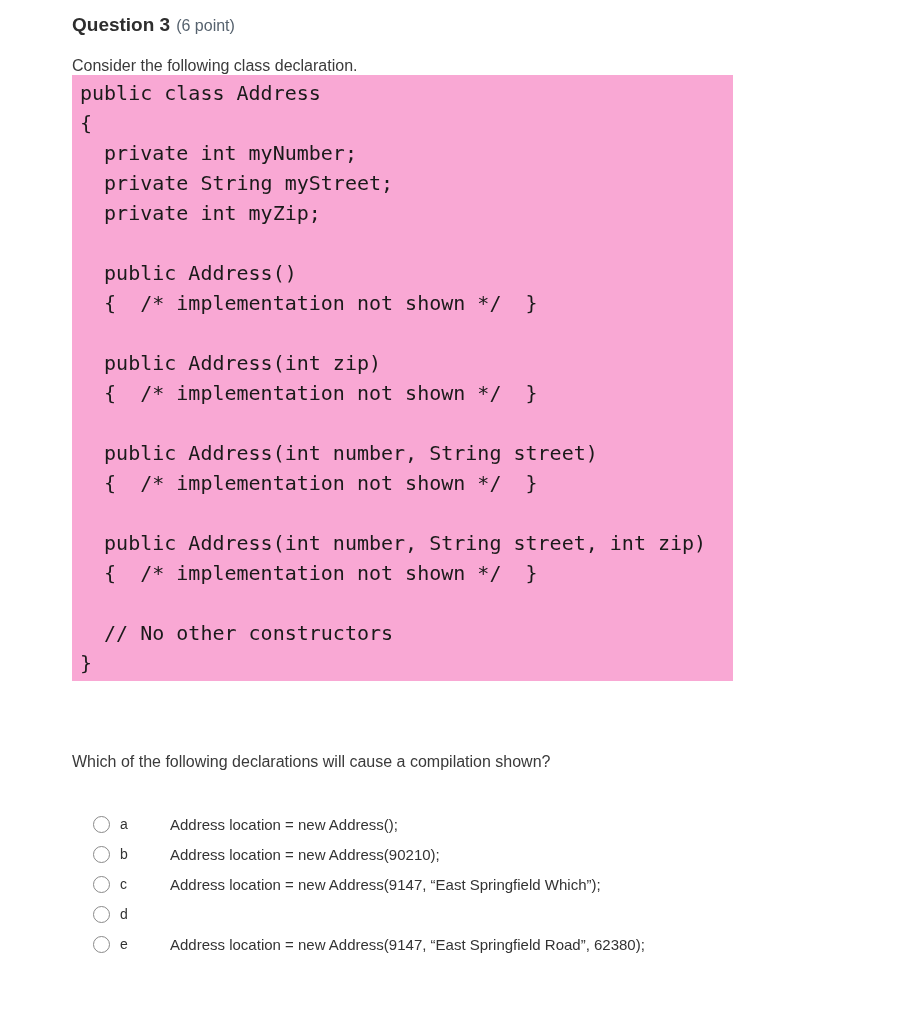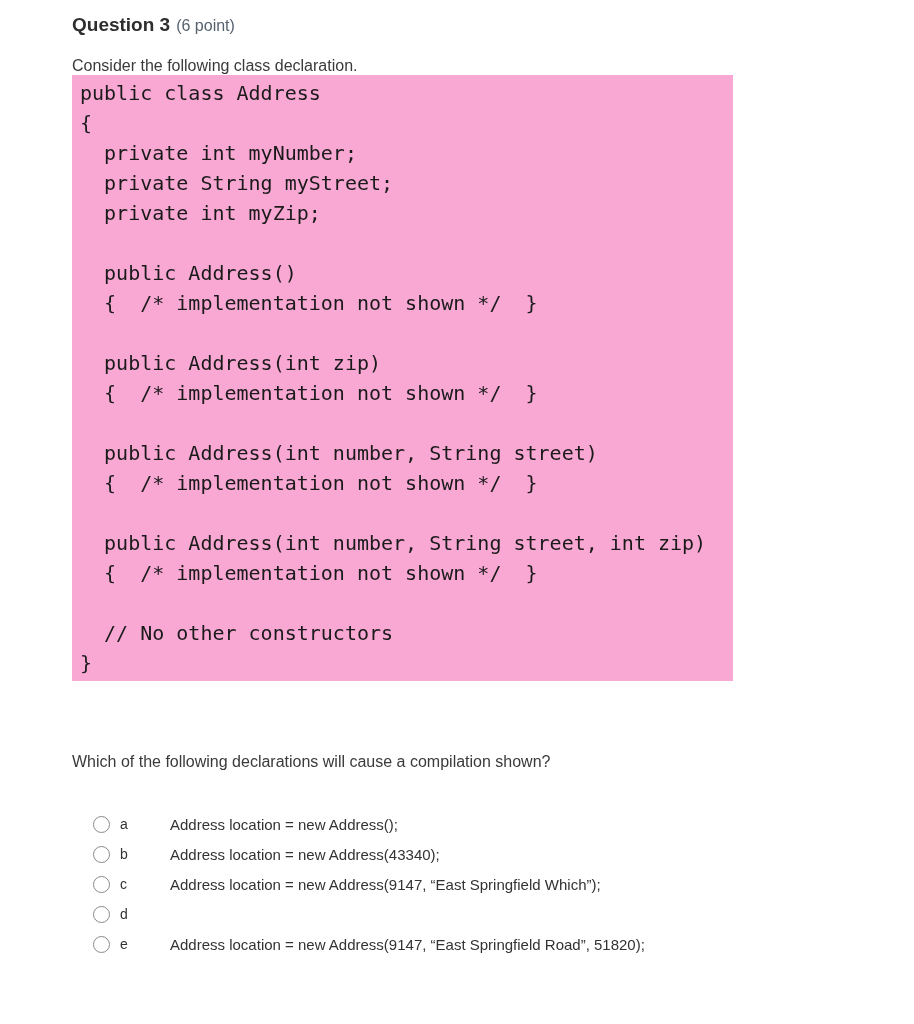--- a/index.html
+++ b/index.html
@@ -116,35 +116,35 @@
 
     <div class="option">
       <span class="radio"></span>
       <span class="opt-letter">a</span>
       <span class="opt-text">Address location = new Address();</span>
     </div>
 
     <div class="option">
       <span class="radio"></span>
       <span class="opt-letter">b</span>
-      <span class="opt-text">Address location = new Address(43340);</span>
+      <span class="opt-text">Address location = new Address(90210);</span>
     </div>
 
     <div class="option">
       <span class="radio"></span>
       <span class="opt-letter">c</span>
       <span class="opt-text">Address location = new Address(9147, “East Springfield Which”);</span>
     </div>
 
     <div class="option">
       <span class="radio"></span>
       <span class="opt-letter">d</span>
     </div>
 
     <div class="option">
       <span class="radio"></span>
       <span class="opt-letter">e</span>
-      <span class="opt-text">Address location = new Address(9147, “East Springfield Road”, 51820);</span>
+      <span class="opt-text">Address location = new Address(9147, “East Springfield Road”, 62380);</span>
     </div>
 
   </div>
 
 </div>
 
 </body></html>

